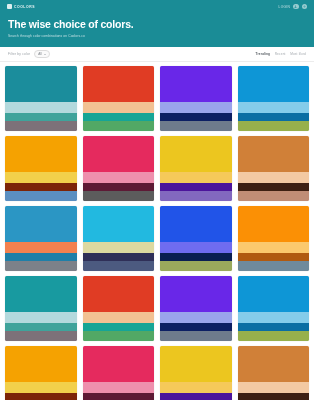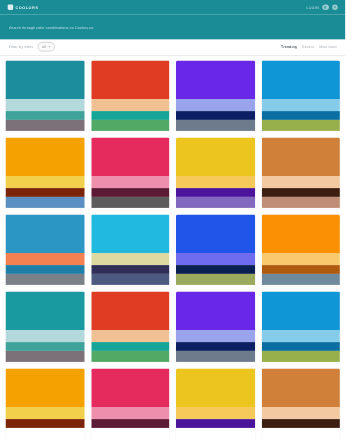--- a/index.html
+++ b/index.html
@@ -141,20 +141,21 @@
     </span>
     <span class="topnav-icon">
       <svg width="3" height="3" viewBox="0 0 10 10">
           <circle cx="5" cy="5" r="2.2" fill="none" stroke="#1a8c96" stroke-width="1.4"></circle>
         </svg>
     </span>
   </div>
 </div>
 
 <div class="hero">
+  <div class="hero-title">The wise choice of colors.</div>
   <div class="hero-sub">Search through color combinations on Coolors.co</div>
 </div>
 
 <div class="filterbar">
   <div class="filter-left">
     <span class="filter-label">Filter by color</span>
     <span class="filter-pill">
       <span class="filter-pill-text">All</span>
       <span class="chev"></span>
     </span>

